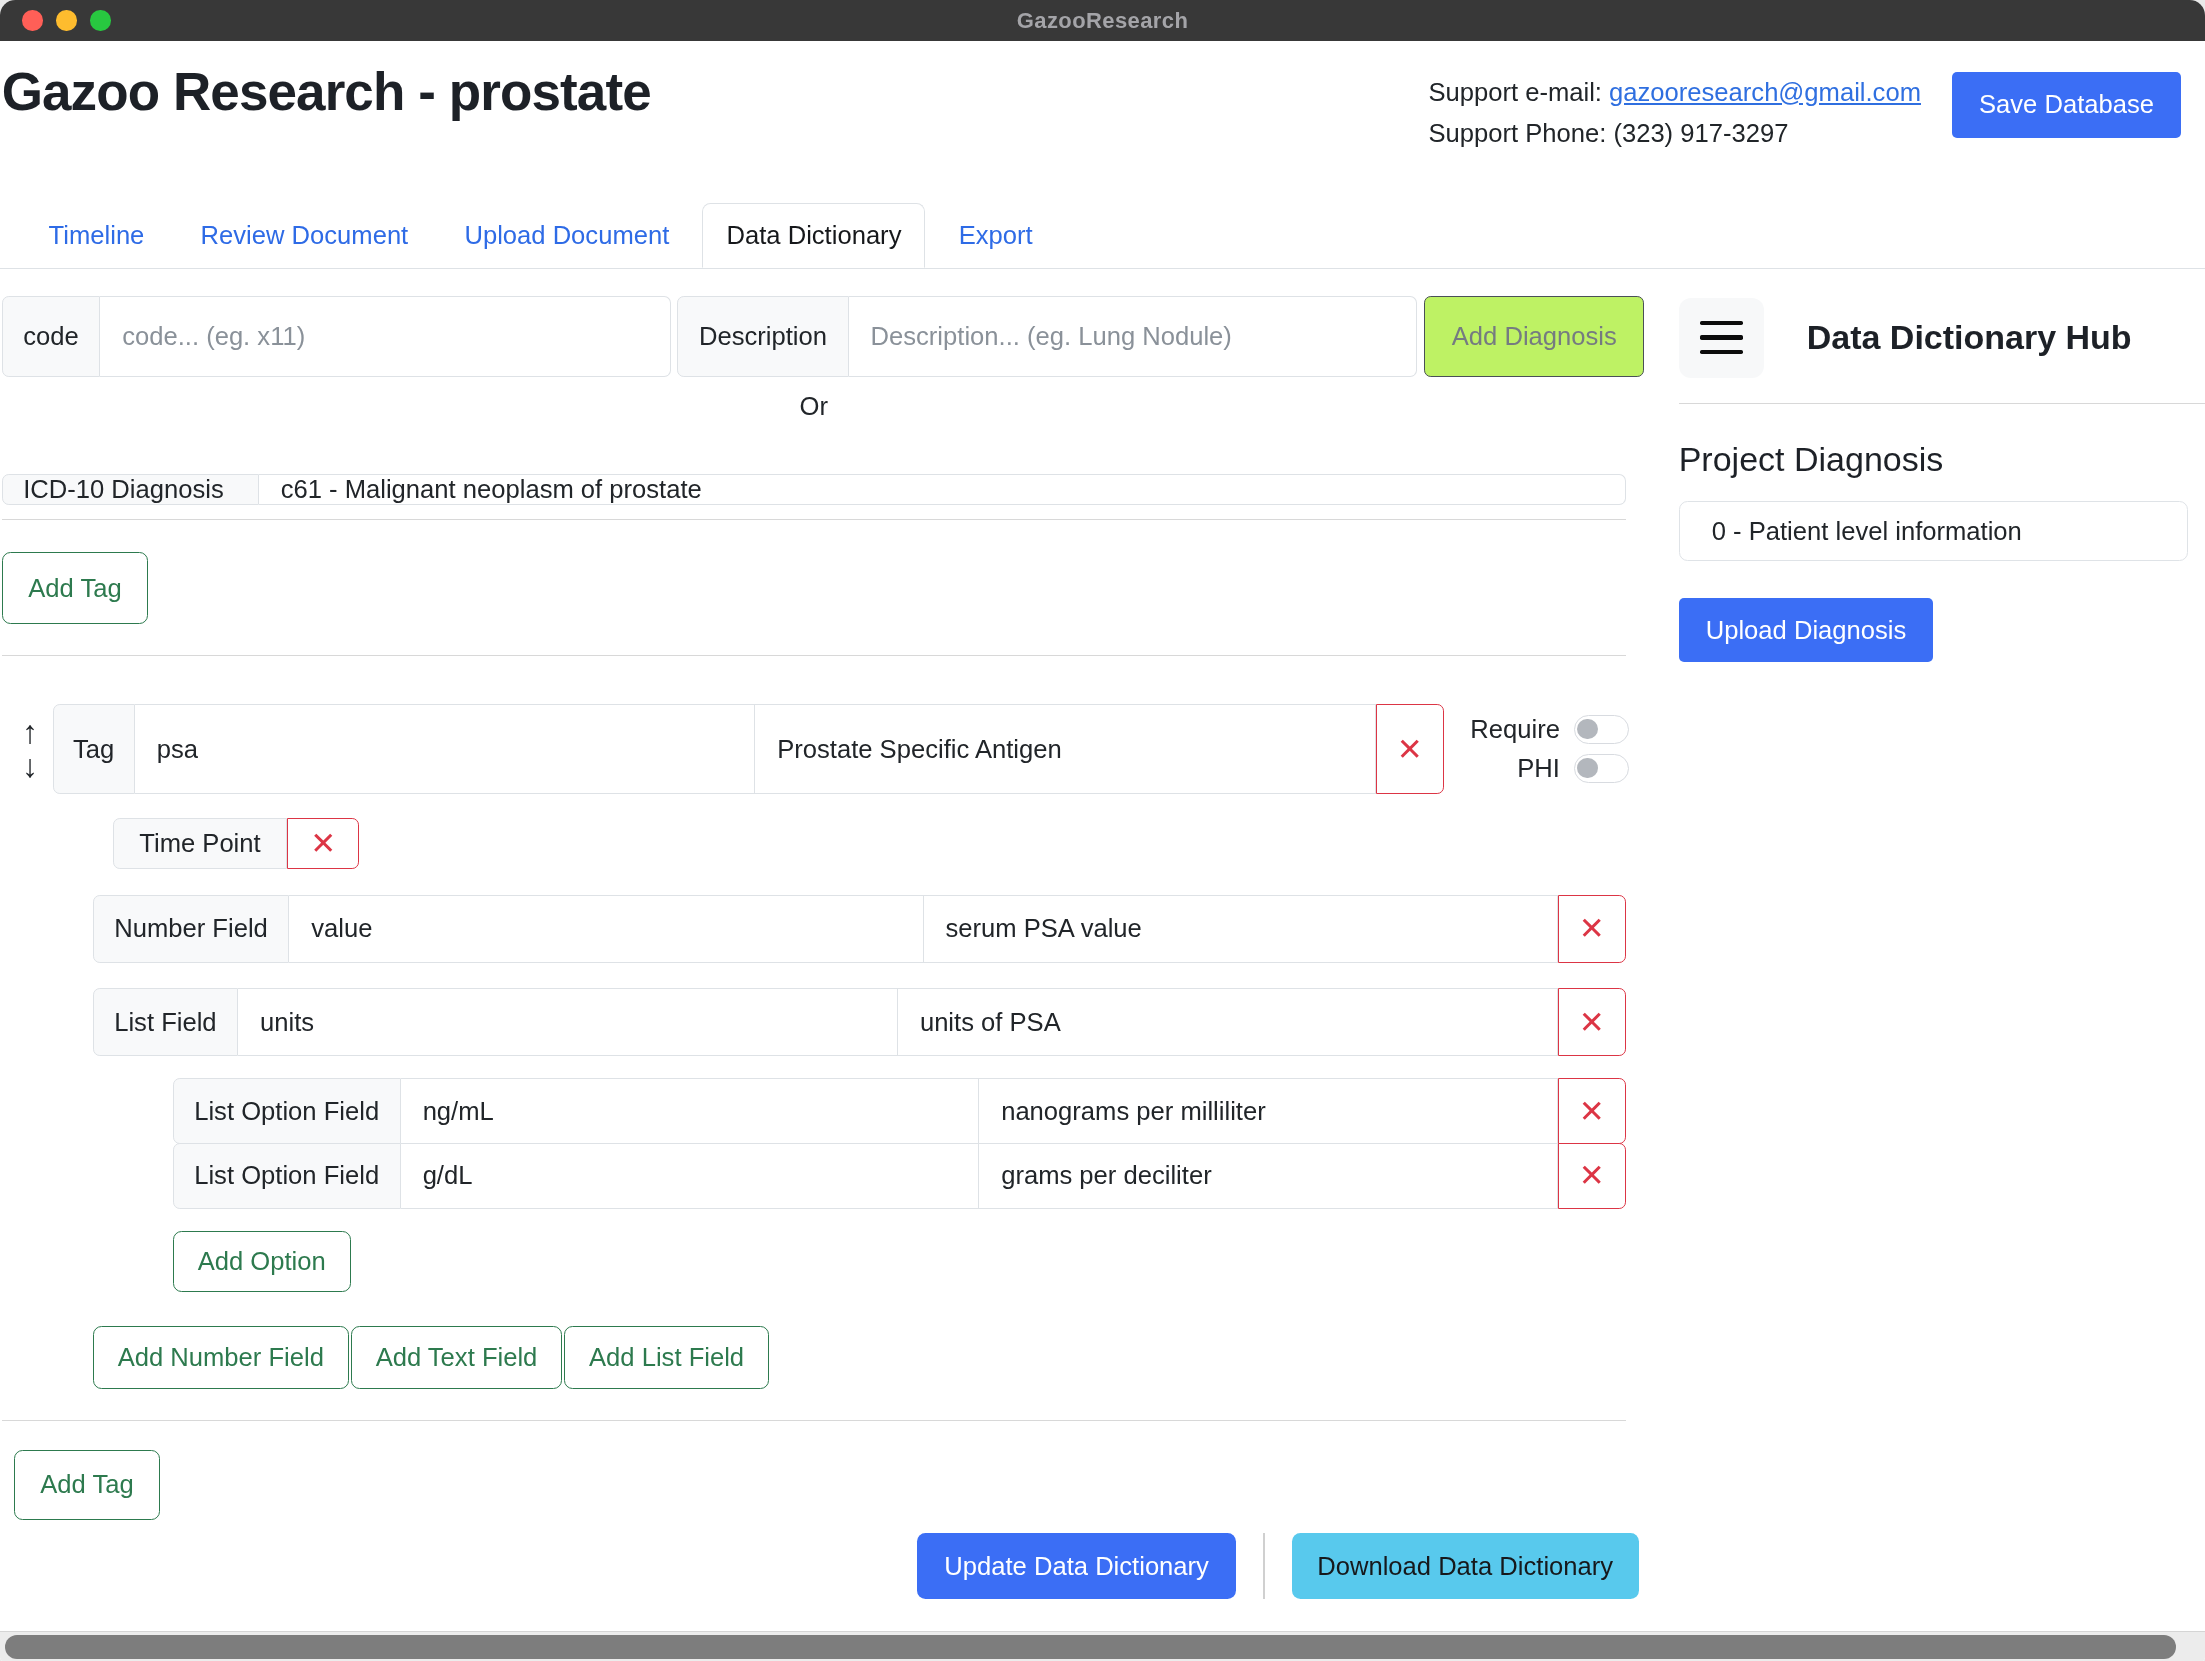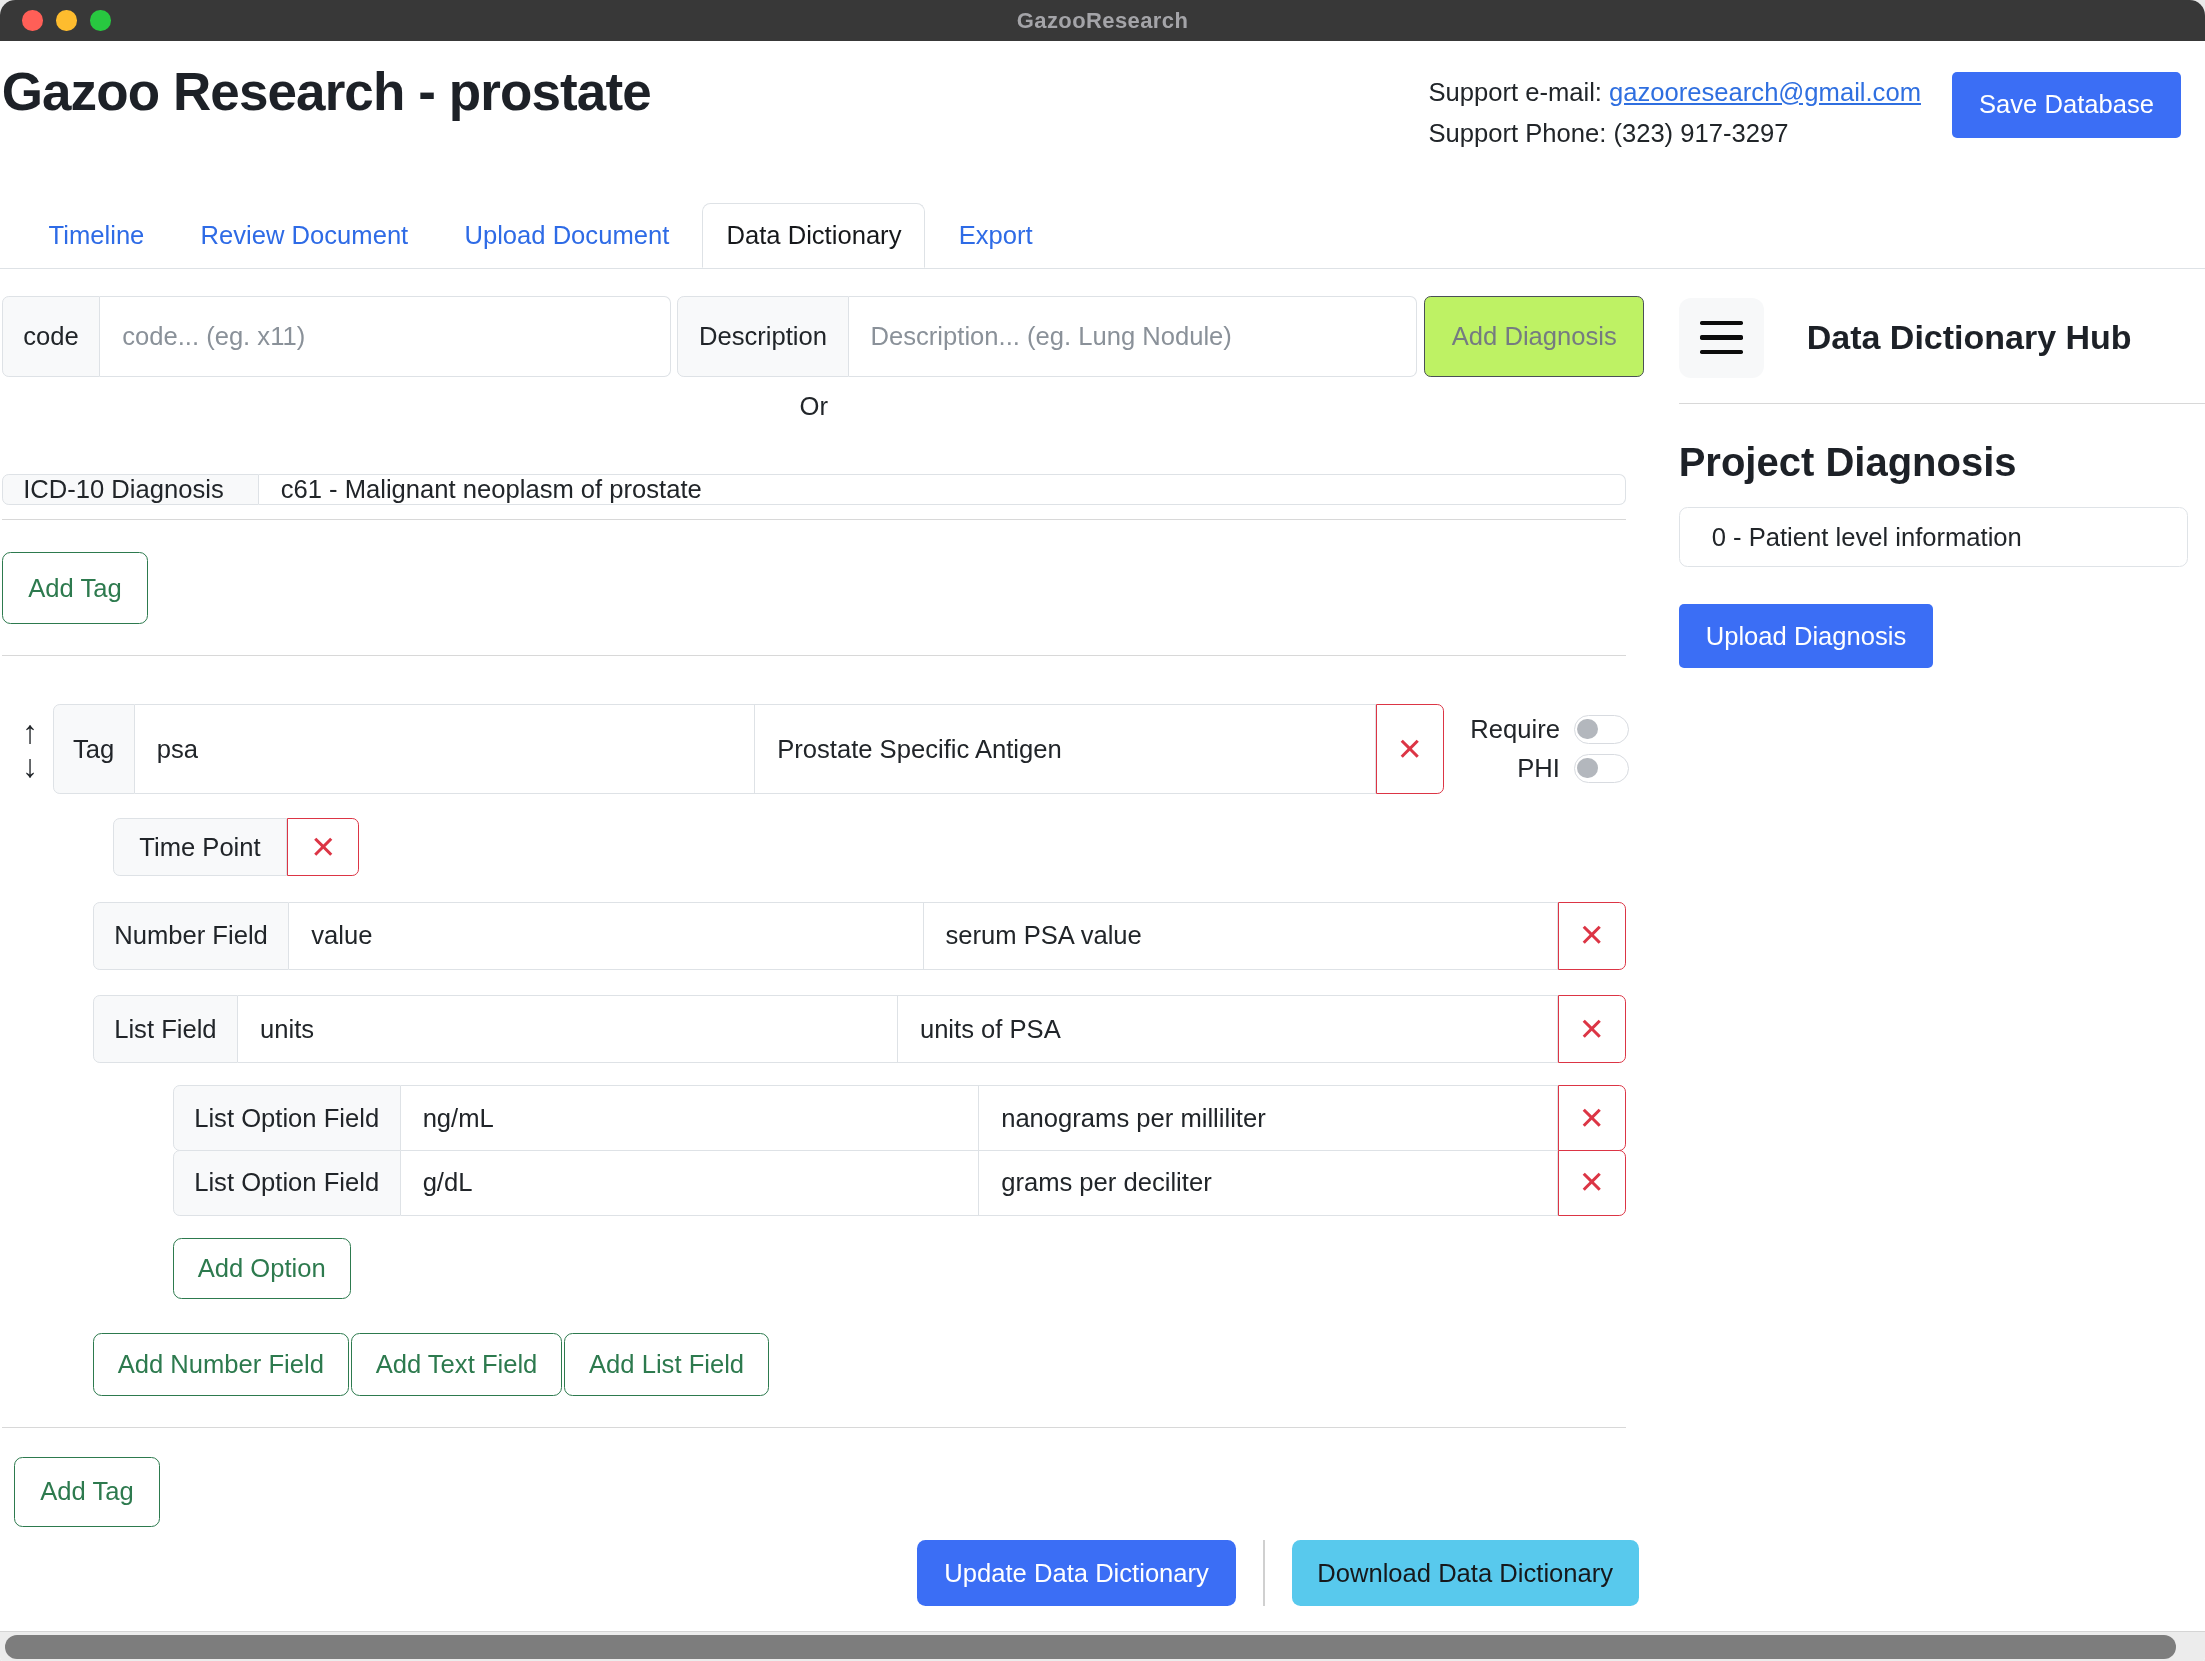--- a/index.html
+++ b/index.html
@@ -85,21 +85,21 @@
   .arrows{ width:51px; flex:none; display:flex; flex-direction:column; align-items:flex-start; padding-left:20.5px; gap:1.7px; }
   .arrow{ font-size:32px; color:#212529; line-height:1; cursor:pointer; background:none; border:none; font-family:inherit; }
   .tag-group{ width:1391px; flex:none; height:90px; }
   .tag-group .glabel{ width:82px; justify-content:center; padding:0; }
   .toggles{ margin-left:6.8px; display:flex; flex-direction:column; gap:10.2px; flex:1; }
   .toggle-line{ display:flex; align-items:center; justify-content:flex-end; gap:13.6px; padding-right:10.2px; }
   .toggle-label{ font-size:25.6px; color:#212529; }
   .switch{ width:55px; height:29px; border:1.7px solid #d8dbe0; border-radius:14.5px; background:#fff; position:relative; cursor:pointer; flex:none; }
   .switch .knob{ position:absolute; left:2.6px; top:2.6px; width:20.5px; height:20.5px; border-radius:50%; background:#b3b7bd; }
   
-  .timepoint{ display:inline-flex; margin-left:91px; margin-top:24px; height:58px;padding-left:20px; }
+  .timepoint{ display:inline-flex; margin-left:91px; margin-top:24px; height:51px;padding-left:20px; }
   .timepoint .glabel{ padding:0 25.6px; }
   .timepoint .xbtn{ width:72px; }
   
   .field-row{ margin-left:91px; margin-top:25.6px; width:1533px; height:68px; }
   .option-row{ margin-left:171px; width:1453px; height:66px; margin-top:-1.7px; }
   .option-row.first{ margin-top:22px; }
   .btn-add-option{ margin-left:171px; margin-top:22px; height:61px; padding:0 24px; }
   .add-field-btns{ margin-left:91px; margin-top:34px; display:flex; gap:1.7px; }
   .add-field-btns .btn-outline-success{ height:63px; padding:0 24px; border-radius:8.5px; }
   .add-tag-bottom{ margin-top:29px; margin-left:12px; height:70px; }
@@ -107,21 +107,21 @@
   .bottom-row{ display:flex; align-items:center; justify-content:flex-end; margin-top:13.6px; width:1637px; }
   .btn-update{ height:66px; margin-top:0; border-radius:8.5px; }
   .vdivider{ width:1.7px; height:66px; background:#d0d0d0; margin:0 27px; }
   .btn-info{ background:#58c9ed; color:#16181b; font-size:25.6px; border-radius:8.5px; height:66px; padding:0 25.6px; }
   
   .sb-header{ display:flex; align-items:center; gap:43px; margin-top:29px; }
   .hamburger{ width:85px; height:80px; background:#f7f8f9; border:none; border-radius:12px; display:flex; flex-direction:column; align-items:center; justify-content:center; gap:10.2px; cursor:pointer; }
   .hamburger .bar{ width:43px; height:4.3px; background:#0c0c0c; border-radius:1.7px; }
   .sb-title{ font-size:34px; font-weight:600; color:#1d2127; }
   .sb-divider{ border:none; border-top:1.7px solid #d8d8d8; margin-top:25.6px; }
-  .sb-section-title{ font-size:40px; font-weight:700; color:#1d2127; margin-top:36px; }
+  .sb-section-title{ font-size:34px; font-weight:400; color:#1d2127; margin-top:36px; }
   .sb-diagnosis-box{
     margin-top:22px; margin-right:17px; height:60px; border:1.7px solid #dfe3e7; border-radius:8.5px;
     display:flex; align-items:center; padding-left:32px; font-size:25.6px; color:#212529;
   }
   .btn-upload{ margin-top:37px; height:64px; }
   
   .hscrollbar{ position:absolute; bottom:0; left:0; right:0; height:31px; background:#ececec; border-top:0.9px solid #d5d5d5; }
   .hscroll-thumb{ position:absolute; left:5.1px; top:3.4px; width:2171px; height:24px; background:#7d7d7d; border-radius:12px; }
 </style>
 </head>

